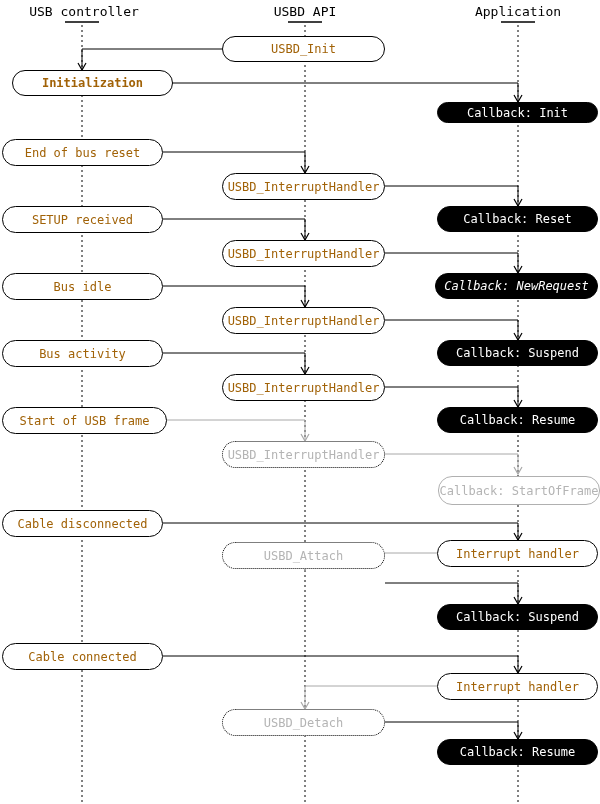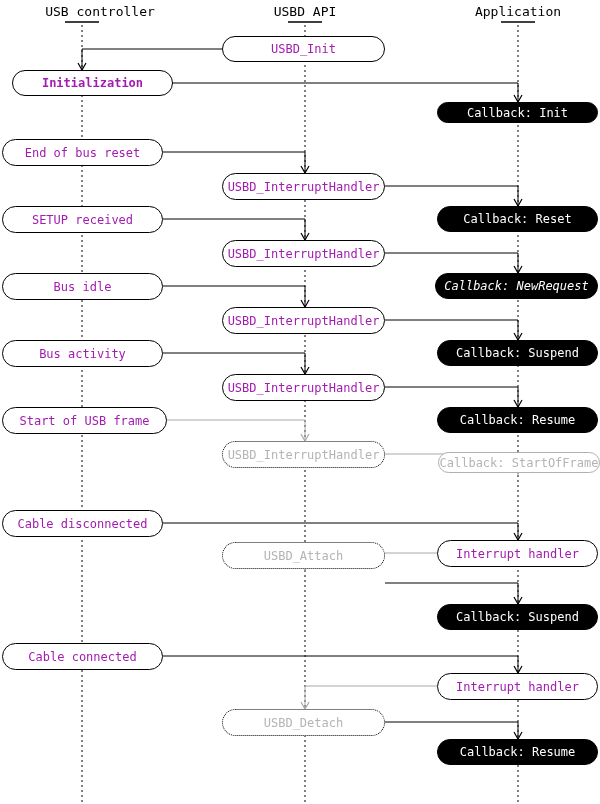--- a/index.html
+++ b/index.html
@@ -24,21 +24,21 @@
     display:flex;
     align-items:center;
     justify-content:center;
     box-sizing:border-box;
     font-size:12px;
     white-space:nowrap;
     overflow:hidden;
     border-radius:14px;
     line-height:1;
   }
-  .node.outline{background:#ffffff;border:1.5px solid #000000;color:#a21caf;}
+  .node.outline{background:#ffffff;border:1.5px solid #000000;color:#a16207;}
   .node.filled{background:#000000;border:1.5px solid #000000;color:#ffffff;}
   .node.ghost{background:#ffffff;border:1.5px dotted #000000;color:#b4b4b4;}
   .node.ghostgray{background:#ffffff;border:1.5px solid #b0b0b0;color:#b4b4b4;}
 </style>
 </head>
 <body>
 
 <div id="stage">
   <svg id="wires" xmlns="http://www.w3.org/2000/svg" width="600" height="804" viewBox="0 0 600 804">
       <line x1="65" y1="22" x2="99" y2="22" stroke="#000000" stroke-width="1.5"></line>
@@ -78,21 +78,21 @@
       <polyline points="385,583 518,583 518,604" fill="none" stroke="#000000" stroke-width="1"></polyline>
       <polyline points="514,597 518,604 522,597" fill="none" stroke="#000000" stroke-width="1.2"></polyline>
       <polyline points="163,656 518,656 518,673" fill="none" stroke="#000000" stroke-width="1"></polyline>
       <polyline points="514,666 518,673 522,666" fill="none" stroke="#000000" stroke-width="1.2"></polyline>
       <polyline points="437,686 305,686 305,709" fill="none" stroke="#a8a8a8" stroke-width="1"></polyline>
       <polyline points="301,702 305,709 309,702" fill="none" stroke="#a8a8a8" stroke-width="1.2"></polyline>
       <polyline points="385,722 518,722 518,739" fill="none" stroke="#000000" stroke-width="1"></polyline>
       <polyline points="514,732 518,739 522,732" fill="none" stroke="#000000" stroke-width="1.2"></polyline>
     </svg>
   <div id="labels">
-      <div class="lane-label" style="left: 100px;">USB controller</div>
+      <div class="lane-label" style="left: 84px;">USB controller</div>
       <div class="lane-label" style="left: 305px;">USBD API</div>
       <div class="lane-label" style="left: 518px;">Application</div>
     </div>
   <div id="nodes">
       <div class="node outline" style="left: 222px; top: 36px; width: 163px; height: 26px;">USBD_Init</div>
       <div class="node outline" style="left: 12px; top: 70px; width: 161px; height: 26px; font-weight: bold;">Initialization</div>
       <div class="node filled" style="left: 437px; top: 102px; width: 161px; height: 21px;">Callback: Init</div>
       <div class="node outline" style="left: 2px; top: 139px; width: 161px; height: 27px;">End of bus reset</div>
       <div class="node outline" style="left: 222px; top: 173px; width: 163px; height: 27px;">USBD_InterruptHandler</div>
       <div class="node filled" style="left: 437px; top: 206px; width: 161px; height: 26px;">Callback: Reset</div>
@@ -100,21 +100,21 @@
       <div class="node outline" style="left: 222px; top: 240px; width: 163px; height: 27px;">USBD_InterruptHandler</div>
       <div class="node filled" style="left: 435px; top: 273px; width: 163px; height: 26px; font-style: italic;">Callback: NewRequest</div>
       <div class="node outline" style="left: 2px; top: 273px; width: 161px; height: 27px;">Bus idle</div>
       <div class="node outline" style="left: 222px; top: 307px; width: 163px; height: 27px;">USBD_InterruptHandler</div>
       <div class="node filled" style="left: 437px; top: 340px; width: 161px; height: 26px;">Callback: Suspend</div>
       <div class="node outline" style="left: 2px; top: 340px; width: 161px; height: 27px;">Bus activity</div>
       <div class="node outline" style="left: 222px; top: 374px; width: 163px; height: 27px;">USBD_InterruptHandler</div>
       <div class="node filled" style="left: 437px; top: 407px; width: 161px; height: 26px;">Callback: Resume</div>
       <div class="node outline" style="left: 2px; top: 407px; width: 165px; height: 27px;">Start of USB frame</div>
       <div class="node ghost" style="left: 222px; top: 441px; width: 163px; height: 27px;">USBD_InterruptHandler</div>
-      <div class="node ghostgray" style="left: 438px; top: 452px; width: 162px; height: 21px;">Callback: StartOfFrame</div>
+      <div class="node ghostgray" style="left: 438px; top: 476px; width: 162px; height: 29px;">Callback: StartOfFrame</div>
       <div class="node outline" style="left: 2px; top: 510px; width: 161px; height: 27px;">Cable disconnected</div>
       <div class="node outline" style="left: 437px; top: 540px; width: 161px; height: 27px;">Interrupt handler</div>
       <div class="node ghost" style="left: 222px; top: 542px; width: 163px; height: 27px;">USBD_Attach</div>
       <div class="node filled" style="left: 437px; top: 604px; width: 161px; height: 26px;">Callback: Suspend</div>
       <div class="node outline" style="left: 2px; top: 643px; width: 161px; height: 27px;">Cable connected</div>
       <div class="node outline" style="left: 437px; top: 673px; width: 161px; height: 27px;">Interrupt handler</div>
       <div class="node ghost" style="left: 222px; top: 709px; width: 163px; height: 27px;">USBD_Detach</div>
       <div class="node filled" style="left: 437px; top: 739px; width: 161px; height: 26px;">Callback: Resume</div>
     </div>
 </div>

